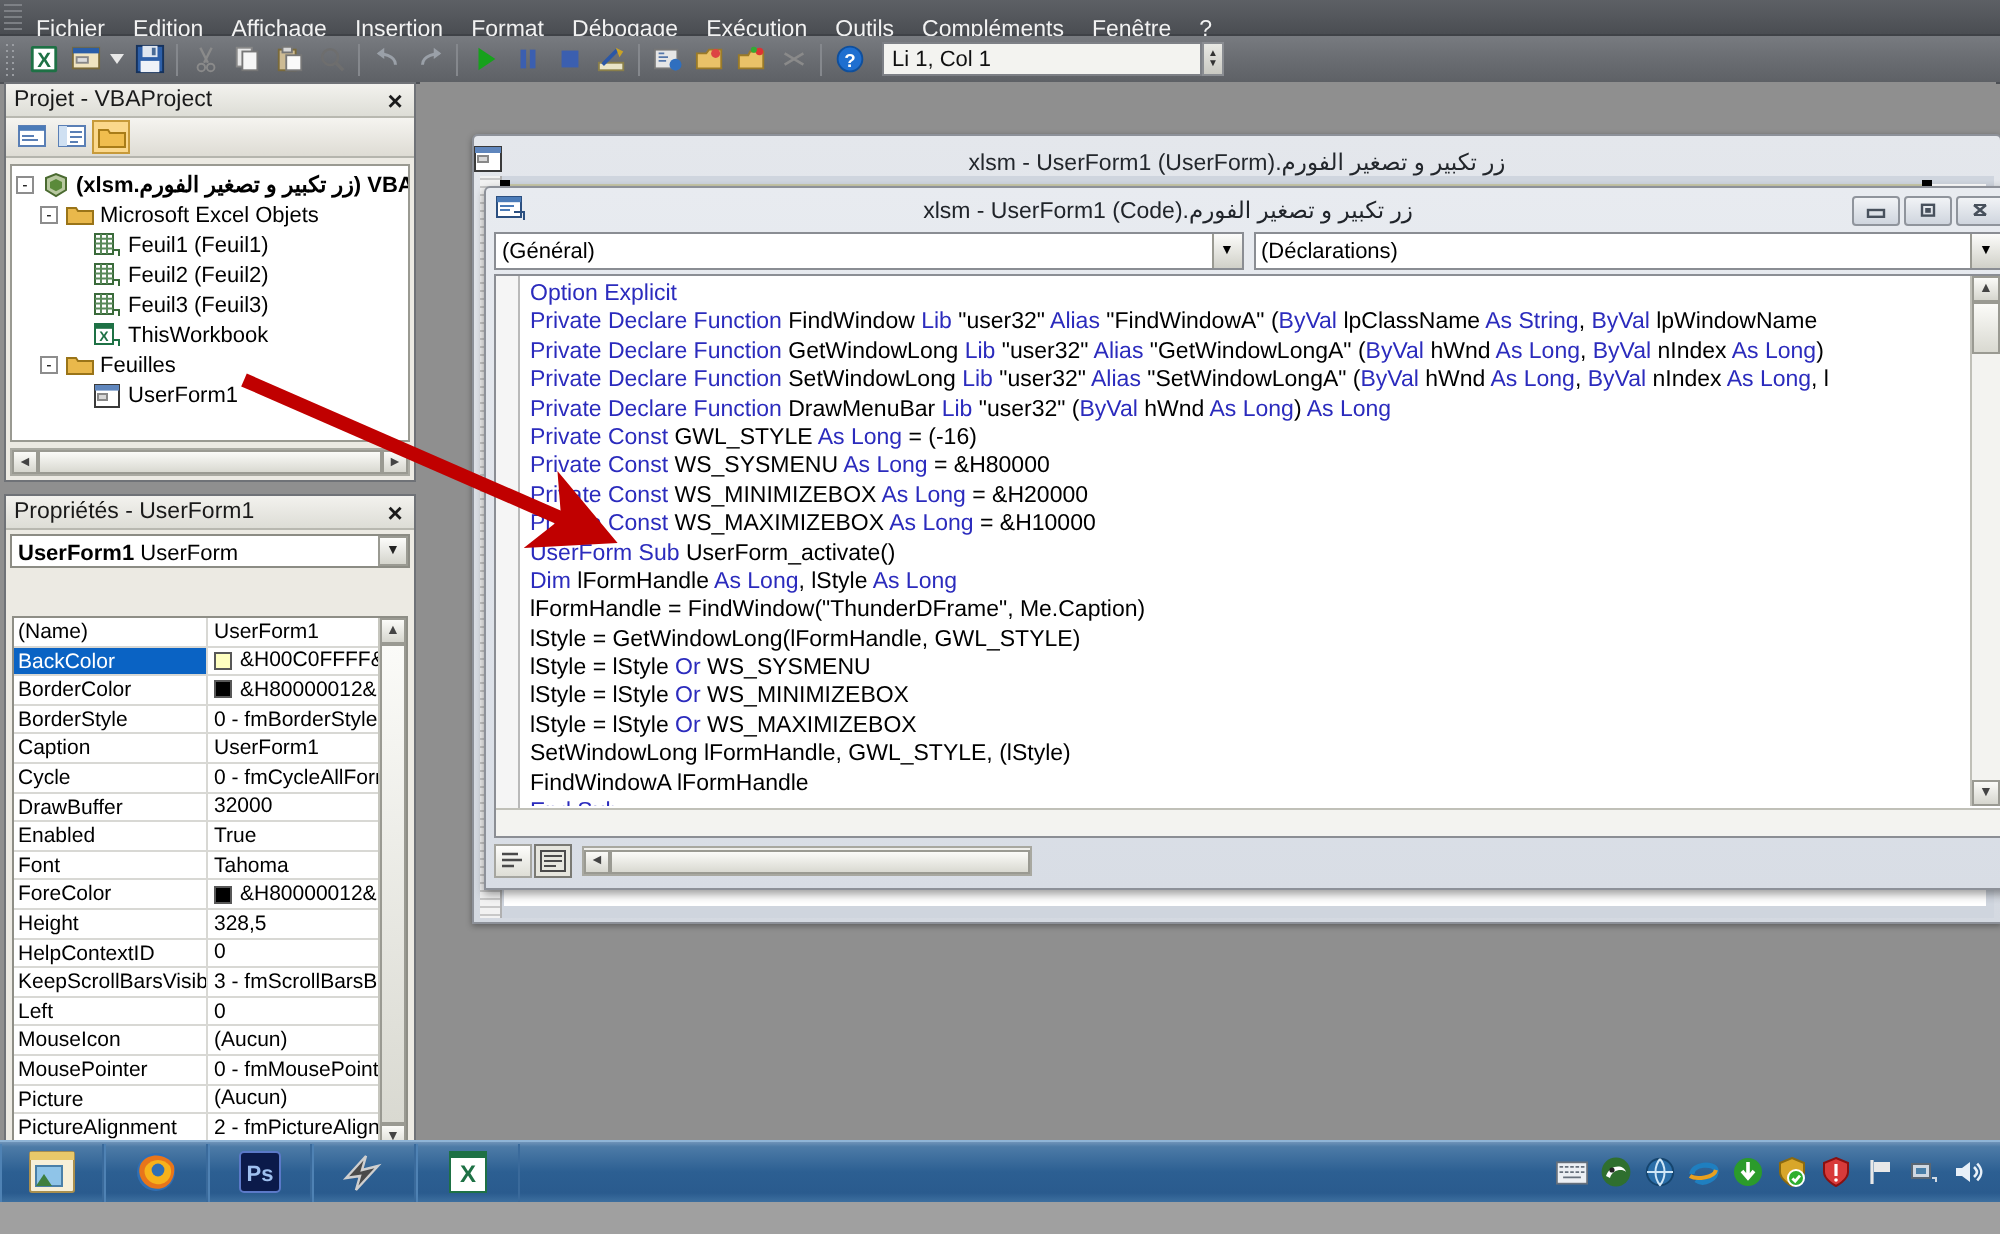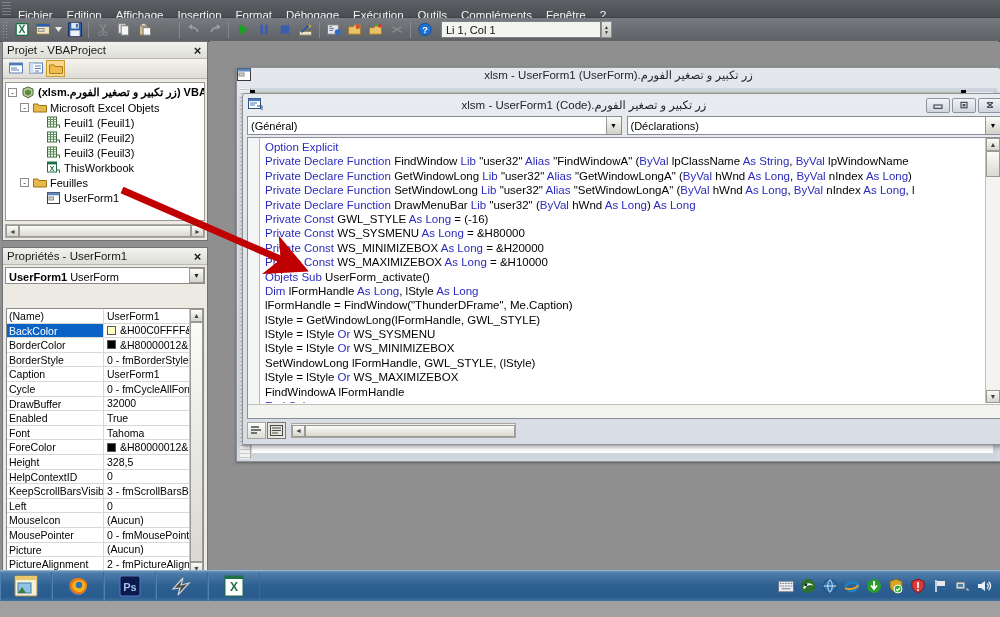--- a/index.html
+++ b/index.html
@@ -182,21 +182,21 @@
   }
 
   
   #formwin {
     position: absolute; left: 26px; top: 26px; width: 765px; height: 395px;
     background: linear-gradient(to bottom,#e4e7ec,#d4d9e1);
     border: 1px solid #8d9199; border-radius: 3px 3px 0 0;
     box-shadow: 0 1px 3px rgba(0,0,0,.35);
   }
   #formwin-title {
-    height: 20px; display: flex; align-items: flex-start;
+    height: 20px; display: flex; align-items: flex-end;
     padding: 0 0; position: relative;
   }
   #formwin-title .ficon { width: 16px; height: 15px; flex: none; }
   #formwin-title .ttl {
     position: absolute; left: 0; right: 0; text-align: center;
     font-size: 11.5px; color: #23272c; direction: rtl;
   }
   #formwin-body {
     position: absolute; left: 3px; right: 3px; top: 20px; bottom: 2px;
     background: #cfd5de;
@@ -810,28 +810,28 @@
         <div id="codetext">
             <div class="cline"><span class="kw">Option Explicit</span></div>
             <div class="cline"><span class="kw">Private Declare Function </span><span>FindWindow </span><span class="kw">Lib </span><span>"user32" </span><span class="kw">Alias </span><span>"FindWindowA" (</span><span class="kw">ByVal </span><span>lpClassName </span><span class="kw">As String</span><span>, </span><span class="kw">ByVal </span><span>lpWindowName</span></div>
             <div class="cline"><span class="kw">Private Declare Function </span><span>GetWindowLong </span><span class="kw">Lib </span><span>"user32" </span><span class="kw">Alias </span><span>"GetWindowLongA" (</span><span class="kw">ByVal </span><span>hWnd </span><span class="kw">As Long</span><span>, </span><span class="kw">ByVal </span><span>nIndex </span><span class="kw">As Long</span><span>)</span></div>
             <div class="cline"><span class="kw">Private Declare Function </span><span>SetWindowLong </span><span class="kw">Lib </span><span>"user32" </span><span class="kw">Alias </span><span>"SetWindowLongA" (</span><span class="kw">ByVal </span><span>hWnd </span><span class="kw">As Long</span><span>, </span><span class="kw">ByVal </span><span>nIndex </span><span class="kw">As Long</span><span>, l</span></div>
             <div class="cline"><span class="kw">Private Declare Function </span><span>DrawMenuBar </span><span class="kw">Lib </span><span>"user32" (</span><span class="kw">ByVal </span><span>hWnd </span><span class="kw">As Long</span><span>) </span><span class="kw">As Long</span></div>
             <div class="cline"><span class="kw">Private Const </span><span>GWL_STYLE </span><span class="kw">As Long</span><span> = (-16)</span></div>
             <div class="cline"><span class="kw">Private Const </span><span>WS_SYSMENU </span><span class="kw">As Long</span><span> = &amp;H80000</span></div>
             <div class="cline"><span class="kw">Private Const </span><span>WS_MINIMIZEBOX </span><span class="kw">As Long</span><span> = &amp;H20000</span></div>
             <div class="cline"><span class="kw">Private Const </span><span>WS_MAXIMIZEBOX </span><span class="kw">As Long</span><span> = &amp;H10000</span></div>
-            <div class="cline"><span class="kw">Objets Sub </span><span>UserForm_activate()</span></div>
+            <div class="cline"><span class="kw">UserForm Sub </span><span>UserForm_activate()</span></div>
             <div class="cline"><span class="kw">Dim </span><span>lFormHandle </span><span class="kw">As Long</span><span>, lStyle </span><span class="kw">As Long</span></div>
             <div class="cline"><span>lFormHandle = FindWindow("ThunderDFrame", Me.Caption)</span></div>
             <div class="cline"><span>lStyle = GetWindowLong(lFormHandle, GWL_STYLE)</span></div>
             <div class="cline"><span>lStyle = lStyle </span><span class="kw">Or </span><span>WS_SYSMENU</span></div>
             <div class="cline"><span>lStyle = lStyle </span><span class="kw">Or </span><span>WS_MINIMIZEBOX</span></div>
+            <div class="cline"><span>lStyle = lStyle </span><span class="kw">Or </span><span>WS_MAXIMIZEBOX</span></div>
             <div class="cline"><span>SetWindowLong lFormHandle, GWL_STYLE, (lStyle)</span></div>
-            <div class="cline"><span>lStyle = lStyle </span><span class="kw">Or </span><span>WS_MAXIMIZEBOX</span></div>
             <div class="cline"><span>FindWindowA lFormHandle</span></div>
             <div class="cline"><span class="kw">End Sub</span></div>
           </div>
         <div id="code-vscroll">
           <div class="sbtn" style="width:14px;height:13px;">▲</div>
           <div class="sthumb" style="width:14px;height:26px;"></div>
           <div class="sbtn" style="width:14px;height:13px;position:absolute;bottom:0;">▼</div>
         </div>
         <div id="code-hscroll"></div>
       </div>

